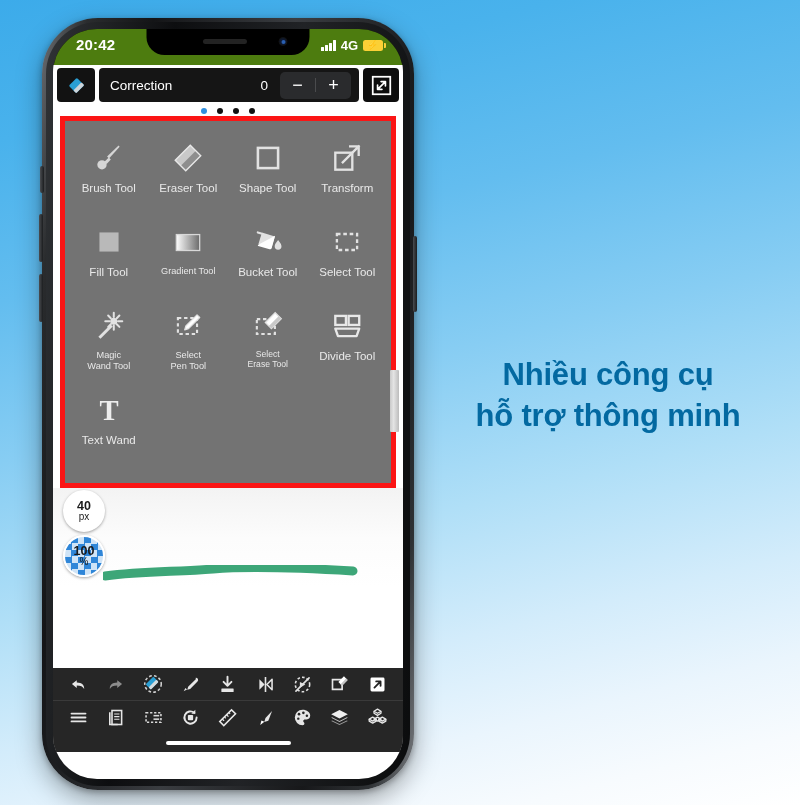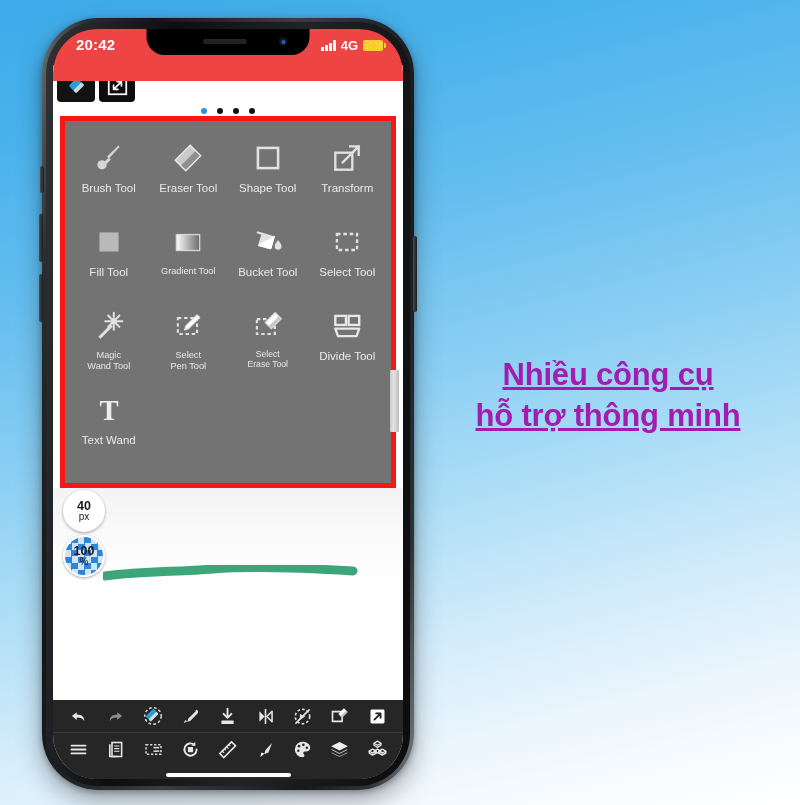--- a/index.html
+++ b/index.html
@@ -32,22 +32,22 @@
   }
   
   .btn-side { position: absolute; background: linear-gradient(90deg,#4a4d51,#1b1d1f); border-radius: 2px; }
   .btn-mute  { left: -2px; top: 148px; width: 4px; height: 27px; }
   .btn-volup { left: -3px; top: 196px; width: 4px; height: 48px; }
   .btn-voldn { left: -3px; top: 256px; width: 4px; height: 48px; }
   .btn-power { right: -3px; top: 218px; width: 4px; height: 76px; }
 
   
   .statusbar {
-    position: absolute; left: 0; top: 0; width: 100%; height: 52px;
-    background: #ef4444; z-index: 6;
+    position: absolute; left: 0; top: 0; width: 100%; height: 36px;
+    background: #4d7c0f; z-index: 6;
   }
   .sb-time {
     position: absolute; left: 23px; top: 7px;
     font-size: 15px; font-weight: 600; color: #fff; letter-spacing: .2px;
   }
   .sb-right { position: absolute; right: 20px; top: 9px; display: flex; align-items: center; gap: 5px; }
   .sig { display: flex; align-items: flex-end; gap: 1.5px; height: 11px; }
   .sig i { display:block; width: 2.5px; background: #fff; border-radius: .5px; }
   .sig i:nth-child(1){height:4px}.sig i:nth-child(2){height:6px}
   .sig i:nth-child(3){height:8.5px}.sig i:nth-child(4){height:11px}
@@ -99,21 +99,21 @@
   .toolpanel-wrap { position: relative; padding: 0 7px; }
   .redbox { border: 5px solid #fb1515; background: #737373; height: 372px; position: relative; }
   .toolgrid { display: grid; grid-template-columns: repeat(4,1fr); padding: 14px 4px 0 4px; }
   .tool { display:flex; flex-direction:column; align-items:center; height: 84px; }
   .tool-ico { height: 46px; display:flex;align-items:center;justify-content:center; }
   .tool-lbl { color: #e9e9e9; font-size: 11.5px; text-align:center; line-height: 1.15; margin-top: 1px; }
   .tool-lbl.sm { font-size: 9.2px; }
   .tool-lbl.xs { font-size: 8.6px; }
 
   
-  .canvas { position: relative; background: #fff; height: 212px; }
+  .canvas { position: relative; background: #fff; height: 180px; }
   .canvas-inner { position:absolute; inset:0; background: linear-gradient(180deg,#f3f3f3 0%, #fcfcfc 28%, #ffffff 55%); }
   .stroke { position: absolute; left: 50px; top: 77px; width: 255px; height: 16px; }
   .scrollbar { position: absolute; right: 4px; top: -118px; width: 9px; height: 62px; background: linear-gradient(90deg,#c9c9c9,#e4e4e4 40%,#bcbcbc); border-radius: 1px; }
 
   
   .badge {
     position: absolute; left: 10px; width: 42px; height: 42px; border-radius: 50%;
     display:flex;flex-direction:column;align-items:center;justify-content:center;
     border: 2px solid #fff; box-shadow: 0 1px 3px rgba(0,0,0,.35); z-index: 5;
   }
@@ -130,24 +130,23 @@
   .btm { background:#262626; }
   .btm-row { display:flex; align-items:center; justify-content:space-around; height: 33px; padding: 0 7px; }
   .btm-row.r1 { border-bottom: 1px solid #3a3a3a; }
   .bi { width: 24px; height: 24px; display:flex;align-items:center;justify-content:center; }
   .home-ind { height: 18px; display:flex;align-items:center;justify-content:center; background:#262626;}
   .home-ind span { width: 125px; height: 4px; border-radius: 2px; background:#fff; display:block;}
 
   
   .promo {
     position: absolute; left: 432px; top: 354px; width: 352px;
-    text-align: center; color: #a21caf;
+    text-align: center; color: #0369a1;
     font-size: 31px; font-weight: 700; line-height: 1.33;
     letter-spacing: -.2px;
-    text-decoration: underline;
   }
   .promo div { white-space: nowrap; }
 </style>
 </head>
 <body>
 
 <div class="phone-wrap">
   <div class="phone-outer"></div>
   <div class="phone-band"></div>
   <div class="btn-side btn-mute"></div>
@@ -180,20 +179,29 @@
     <div class="app">
 
       <div class="topbar">
         <div class="tool-chip">
           <svg class="eraser-blue" viewBox="0 0 24 24">
             <g transform="rotate(-45 12 12)">
               <rect x="5.5" y="6" width="13" height="12" rx="1.6" fill="#2a9fd4"></rect>
               <rect x="5.5" y="13.4" width="13" height="4.6" rx="1.1" fill="#cfd4d8"></rect>
             </g>
           </svg>
+        </div>
+        <div class="slider-box">
+          <span class="slider-label">Correction</span>
+          <span class="slider-val">0</span>
+          <span class="pm-group">
+            <span class="pm-btn">−</span>
+            <span class="pm-sep"></span>
+            <span class="pm-btn">+</span>
+          </span>
         </div>
         <div class="exp-btn">
           <svg width="21" height="21" viewBox="0 0 24 24">
             <rect x="2" y="2" width="20" height="20" fill="none" stroke="#fff" stroke-width="2"></rect>
             <path d="M7.5 16.5 L16.5 7.5 M16.5 7.5 h-5 M16.5 7.5 v5 M7.5 16.5 h5 M7.5 16.5 v-5" stroke="#fff" stroke-width="1.9" fill="none" stroke-linecap="round" stroke-linejoin="round"></path>
           </svg>
         </div>
       </div>
 
       <div class="dots">

